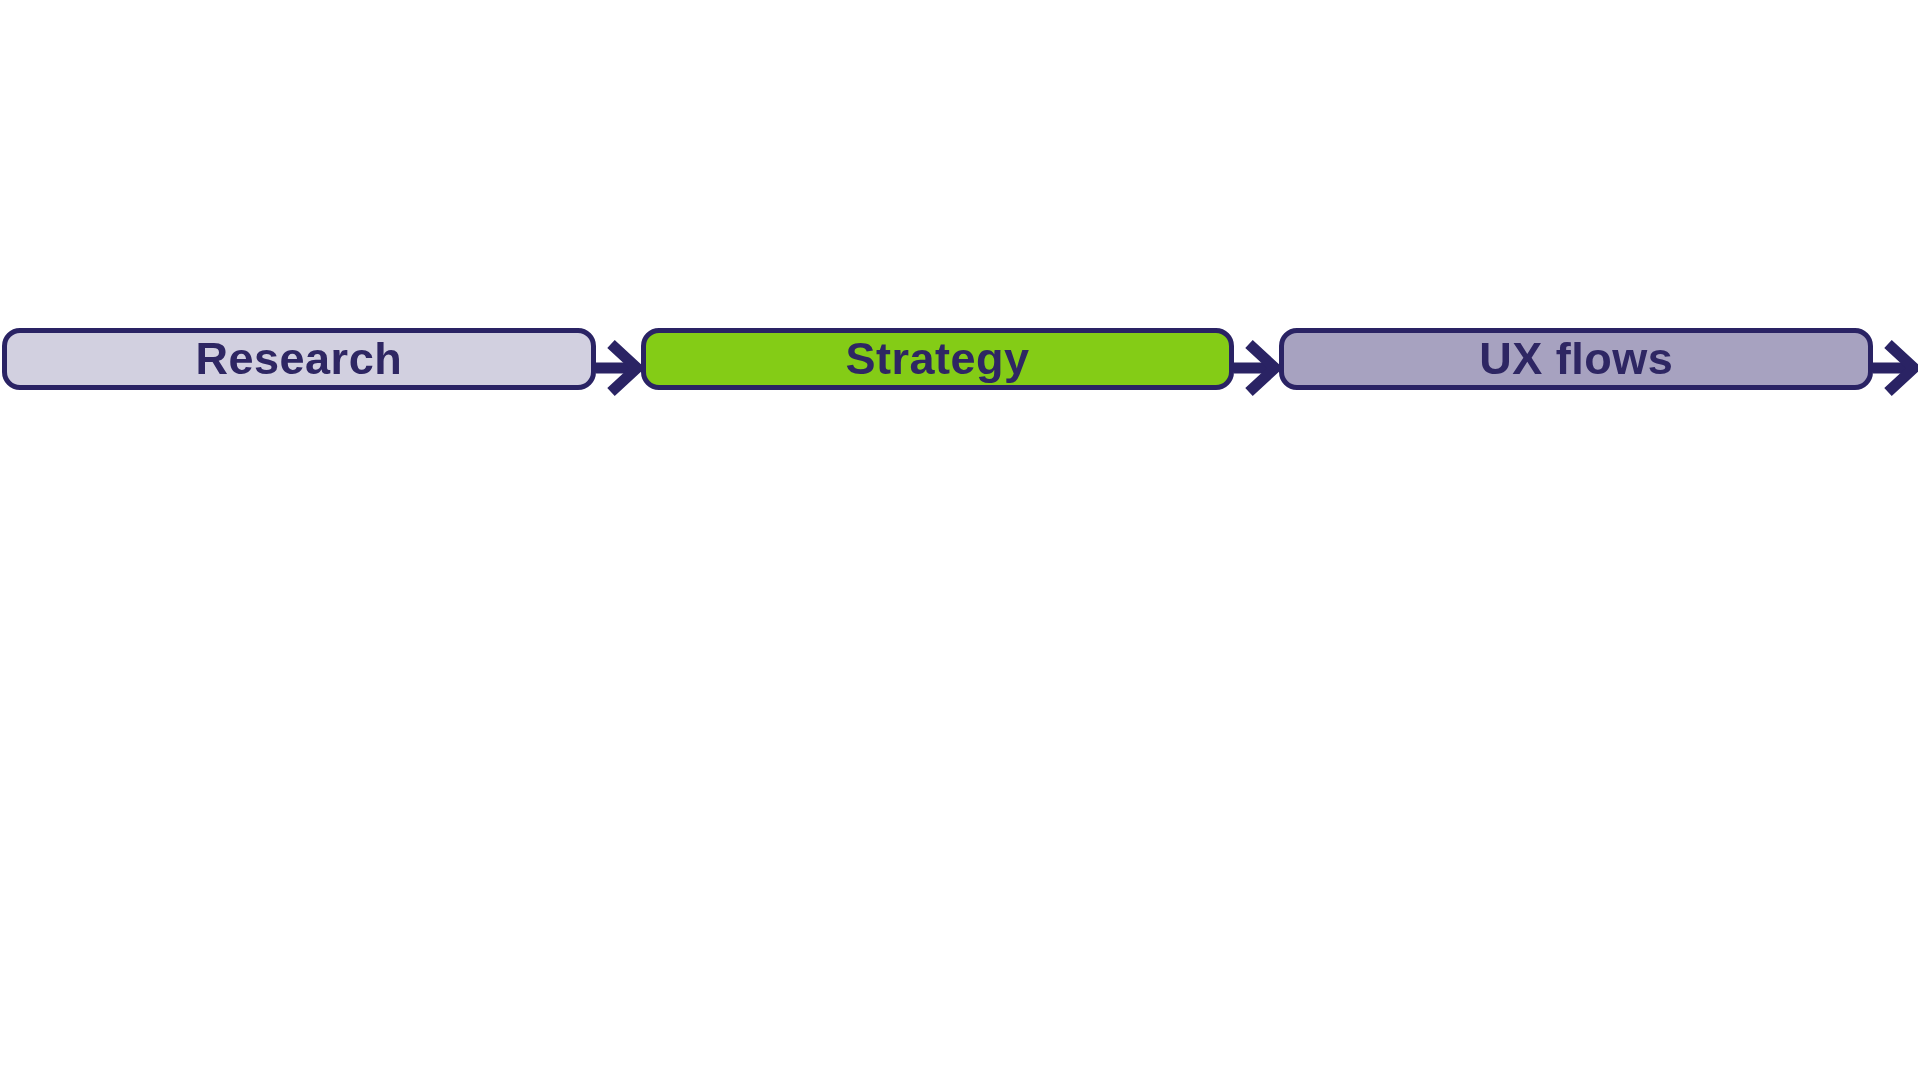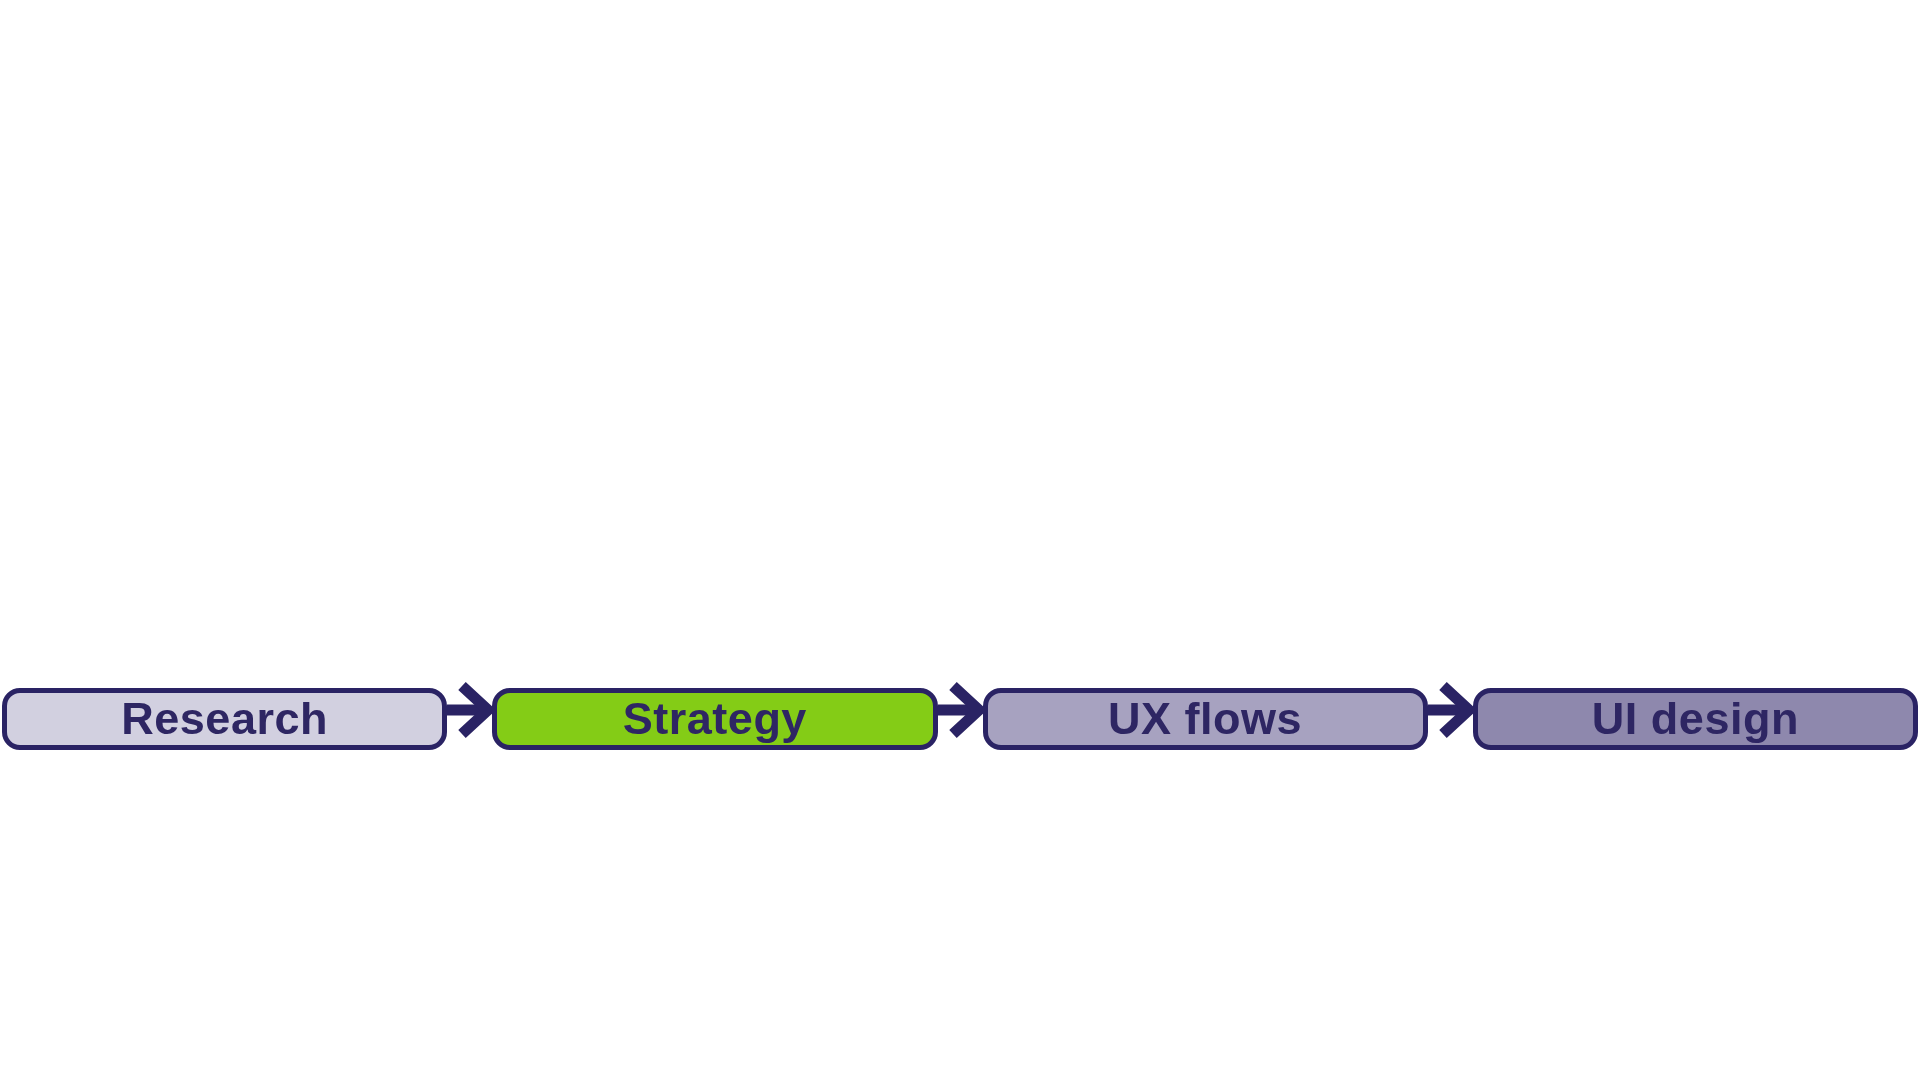--- a/index.html
+++ b/index.html
@@ -18,21 +18,21 @@
     background: #ffffff;
   }
   .flow {
     position: absolute;
     left: 2px;
     right: 2px;
     top: 328px;
     height: 422px;
     display: flex;
     flex-direction: row;
-    align-items: flex-end;
+    align-items: flex-start;
   }
   .step {
     flex: 1 1 0;
     border: 5px solid #2a2364;
     border-radius: 18px;
     box-sizing: border-box;
     display: flex;
     align-items: center;
     justify-content: center;
   }
@@ -85,18 +85,15 @@
       <span class="step-label">UX flows</span>
     </div>
 
     <div class="arrow-cell" style="color: rgb(42, 35, 100);">
       <svg width="45" height="80" viewBox="0 0 45 80" fill="none">
         <line x1="0" y1="40" x2="40" y2="40" stroke="currentColor" stroke-width="11"></line>
         <polyline points="15,16 41,40 15,64" stroke="currentColor" stroke-width="11" fill="none" stroke-linejoin="miter"></polyline>
       </svg>
     </div>
 
-    <div class="step" style="background-color: rgb(142, 136, 173); color: rgb(46, 38, 99); border-color: rgb(42, 35, 100);">
-      <span class="step-label">UI design</span>
-    </div>
 
   </div>
 </div>
 
 </body></html>

